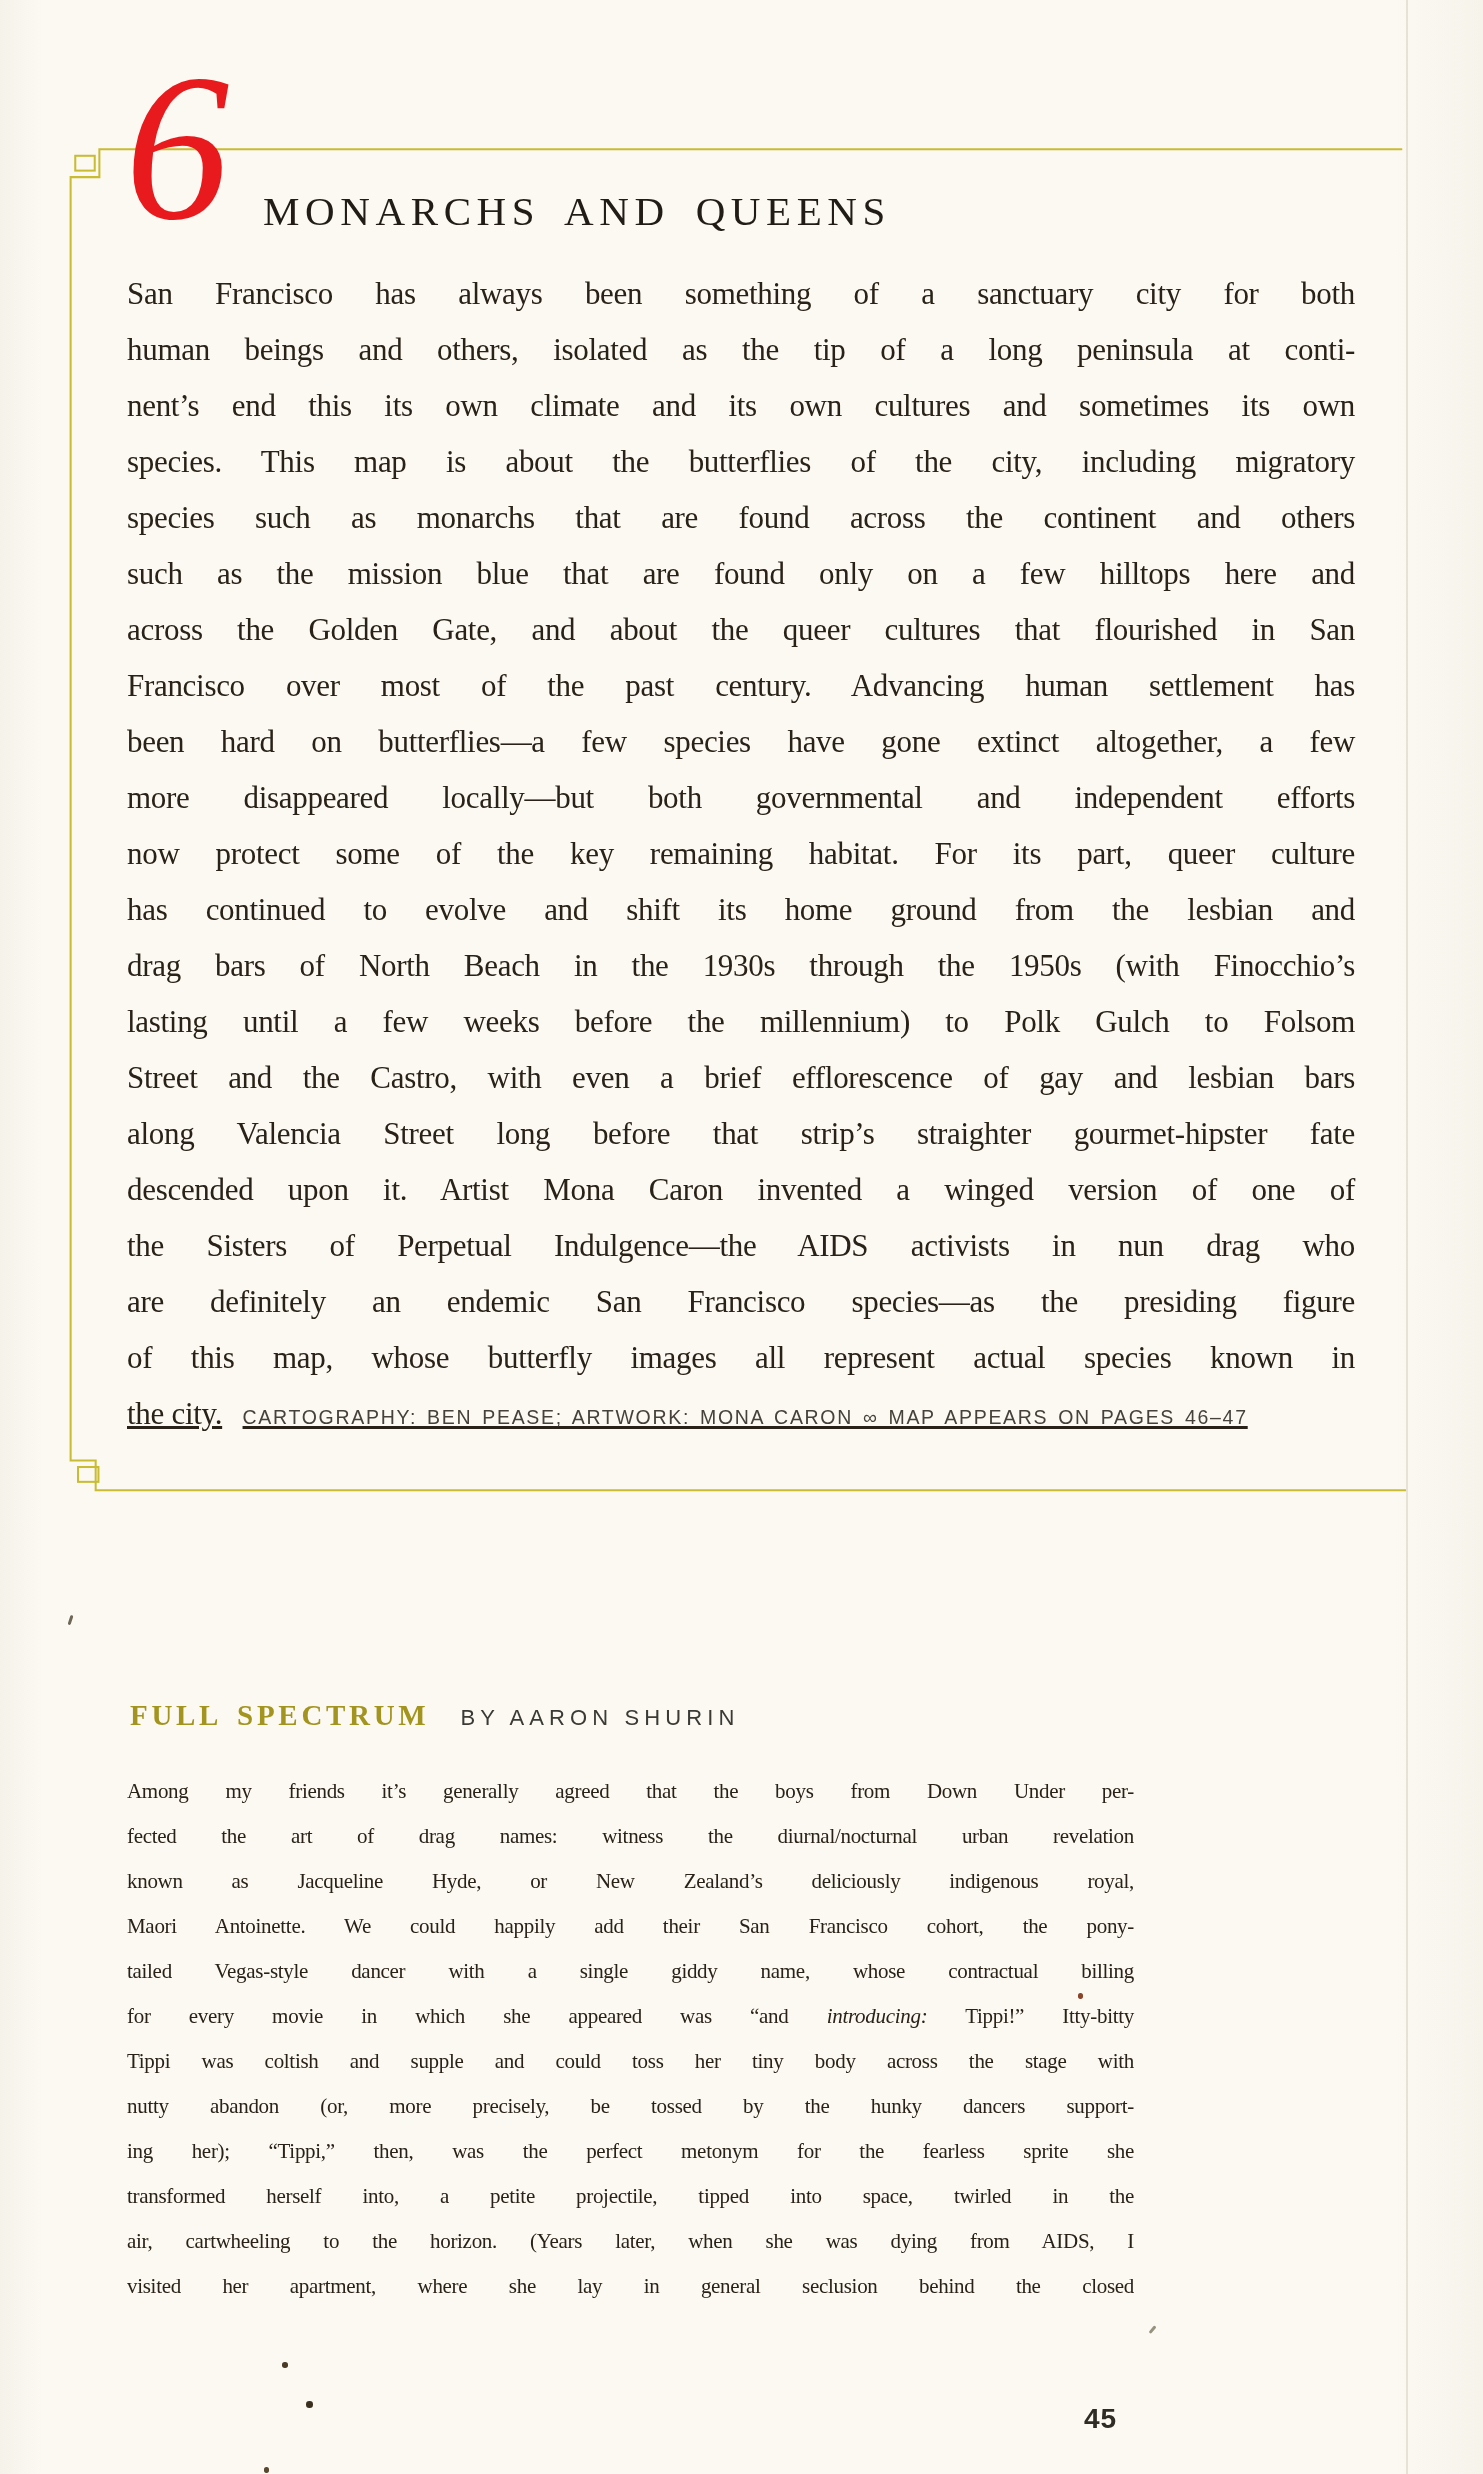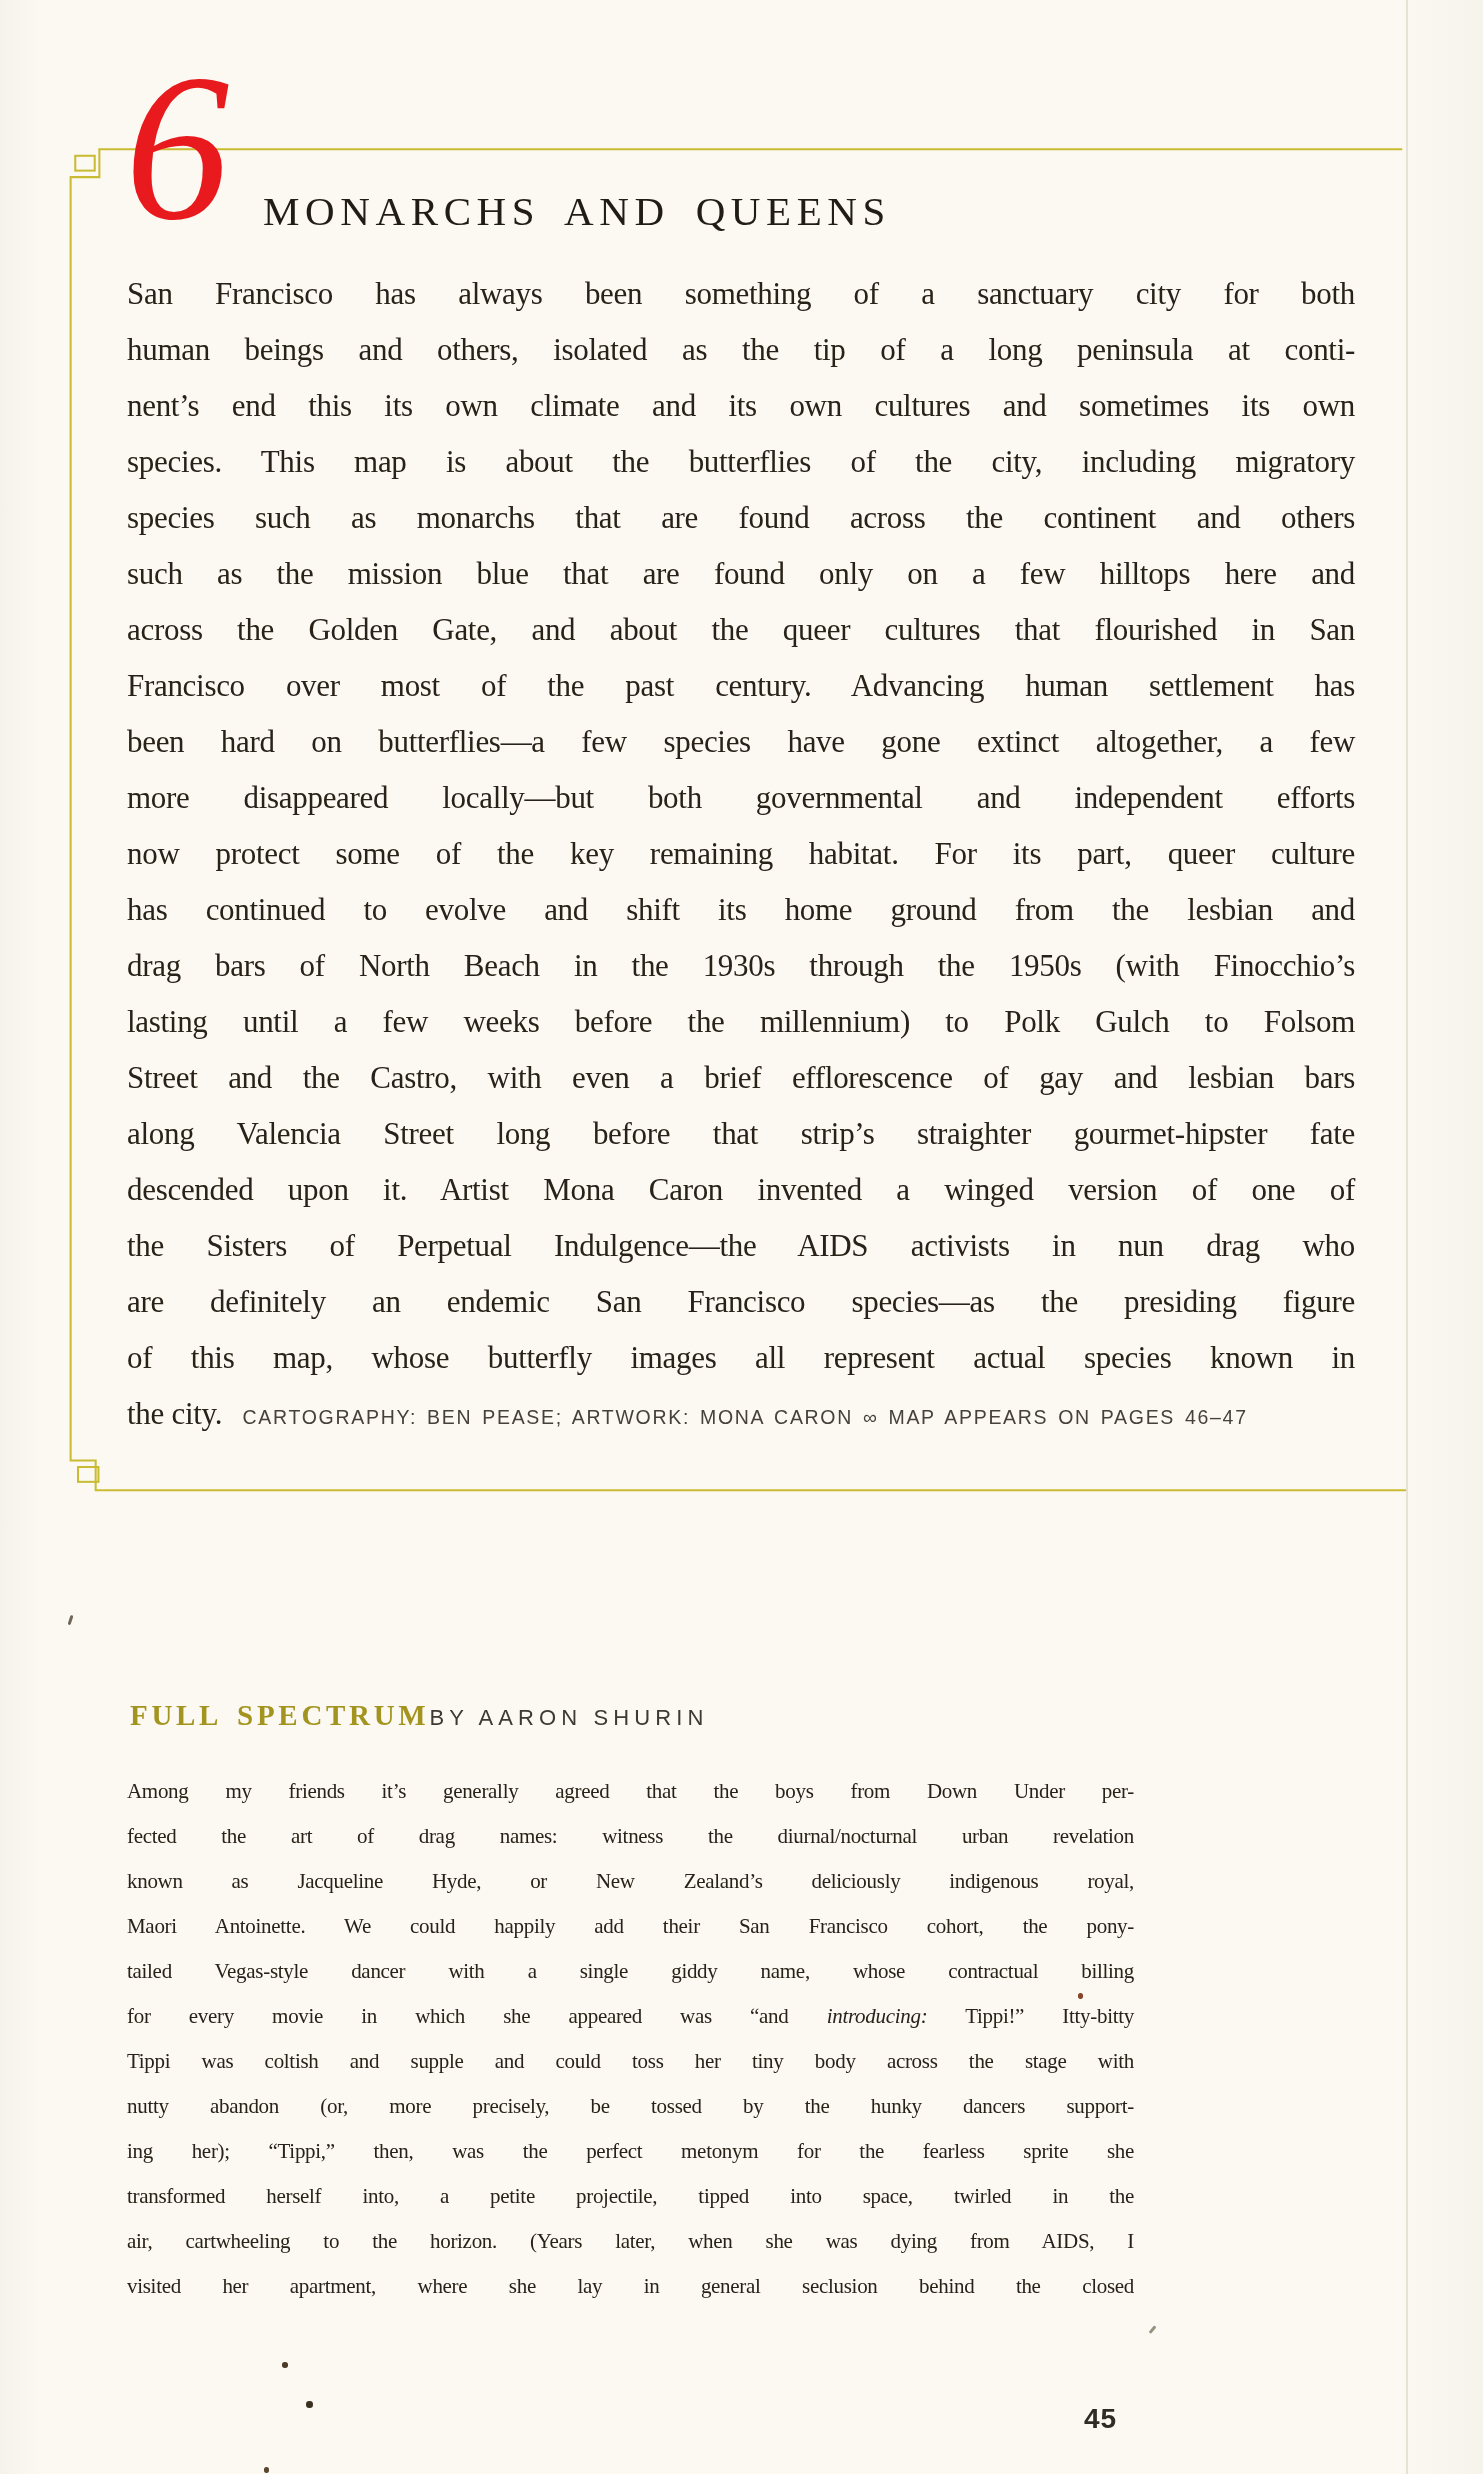--- a/index.html
+++ b/index.html
@@ -19,29 +19,29 @@
     color:var(--accent-red);
   }
   .title{
     position:absolute;left:263px;top:191px;margin:0;
     font:normal 41px/41px "Liberation Serif",serif;
     letter-spacing:5.6px;word-spacing:10.2px;color:#211c16;
   }
   .para{position:absolute;color:#292218;}
   .para .line{text-align:justify;text-align-last:justify;}
   .para1{left:127px;top:266px;width:1228px;font-size:31px;line-height:56px;letter-spacing:-0.3px;}
-  .para1 .line.last{text-align:left;text-align-last:left;}
+  .para1 .line.last{text-align:left;text-align-last:left;text-decoration:underline;}
   .para2{left:127px;top:1769px;width:1007px;font-size:21px;line-height:45px;letter-spacing:-0.3px;}
   .credit{
     font-family:"Liberation Sans",sans-serif;font-size:19.5px;
     letter-spacing:1.7px;word-spacing:2.8px;color:#46423b;margin-left:20.4px;
   }
   .essay-head{
     position:absolute;left:130px;top:1701px;
-    display:flex;align-items:baseline;
+    display:flex;align-items:baseline;gap:31px;
   }
   .essay-head .fs{
     font:bold 29px/29px "Liberation Serif",serif;
     letter-spacing:3.7px;word-spacing:5.6px;color:var(--heading-olive);
   }
   .essay-head .by{
     font:normal 22px/22px "Liberation Sans",sans-serif;
     letter-spacing:5.1px;color:#3b3a35;
   }
   .pagenum{

